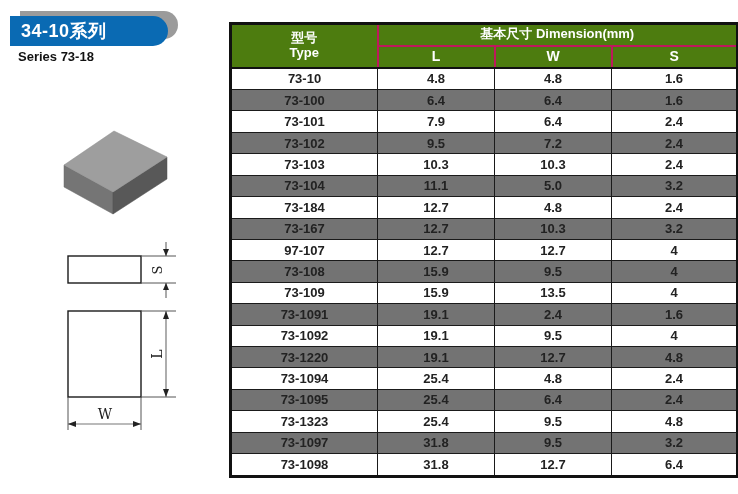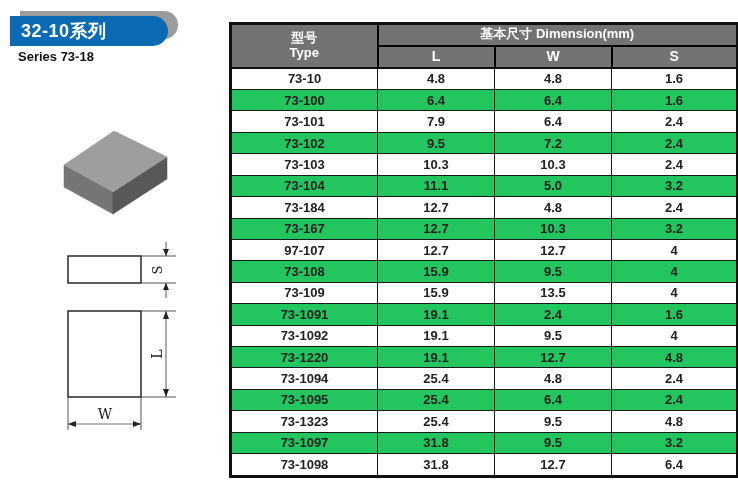--- a/index.html
+++ b/index.html
@@ -26,37 +26,37 @@
   .dim-s{position:absolute;left:55px;top:240px;}
   .dim-lw{position:absolute;left:55px;top:303px;}
   
   table.dim-table{
     position:absolute;left:229px;top:22px;width:507px;height:456px;
     border-collapse:collapse;table-layout:fixed;
     border:3px solid #111;font-size:13px;color:#222;text-align:center;
   }
   .dim-table thead tr{height:22px;}
   .dim-table th{
-    background:#737373;color:#fff;border:2px solid #000000;
+    background:#4d7c0f;color:#fff;border:2px solid #be185d;
     font-size:13px;font-weight:bold;padding:0;line-height:1.15;margin-top:28px;
   }
   .dim-table th.type-head{font-size:13px;border-bottom:2px solid #111;}
   .dim-table tr.subhead th{font-size:14px;border-bottom:2px solid #111;}
   .dim-table td{
     border:1px solid #1a1a1a;font-weight:bold;padding:0;
   }
-  .dim-table tbody tr.alt td{background:#22c55e;}
+  .dim-table tbody tr.alt td{background:#737373;}
 </style>
 </head>
 <body>
 
 <div class="sheet">
 
   <div class="badge-shadow"></div>
-  <div class="series-badge">32-10系列</div>
+  <div class="series-badge">34-10系列</div>
   <div class="series-sub">Series 73-18</div>
 
   <svg class="block3d" width="150" height="105" viewBox="0 0 150 105">
     <polygon points="24,47 73,74 73,96 24,69" fill="#757575" stroke="#6a6a6a" stroke-width="0.5"></polygon>
     <polygon points="73,74 127,39 127,61 73,96" fill="#585858" stroke="#505050" stroke-width="0.5"></polygon>
     <polygon points="74,13 127,39 73,74 24,47" fill="#9e9e9e" stroke="#8d8d8d" stroke-width="0.5"></polygon>
   </svg>
 
   <svg class="dim-s" width="135" height="62" viewBox="0 0 135 62">
     <rect x="13" y="16" width="73" height="27" fill="#ffffff" stroke="#1a1a1a" stroke-width="1.4"></rect>

